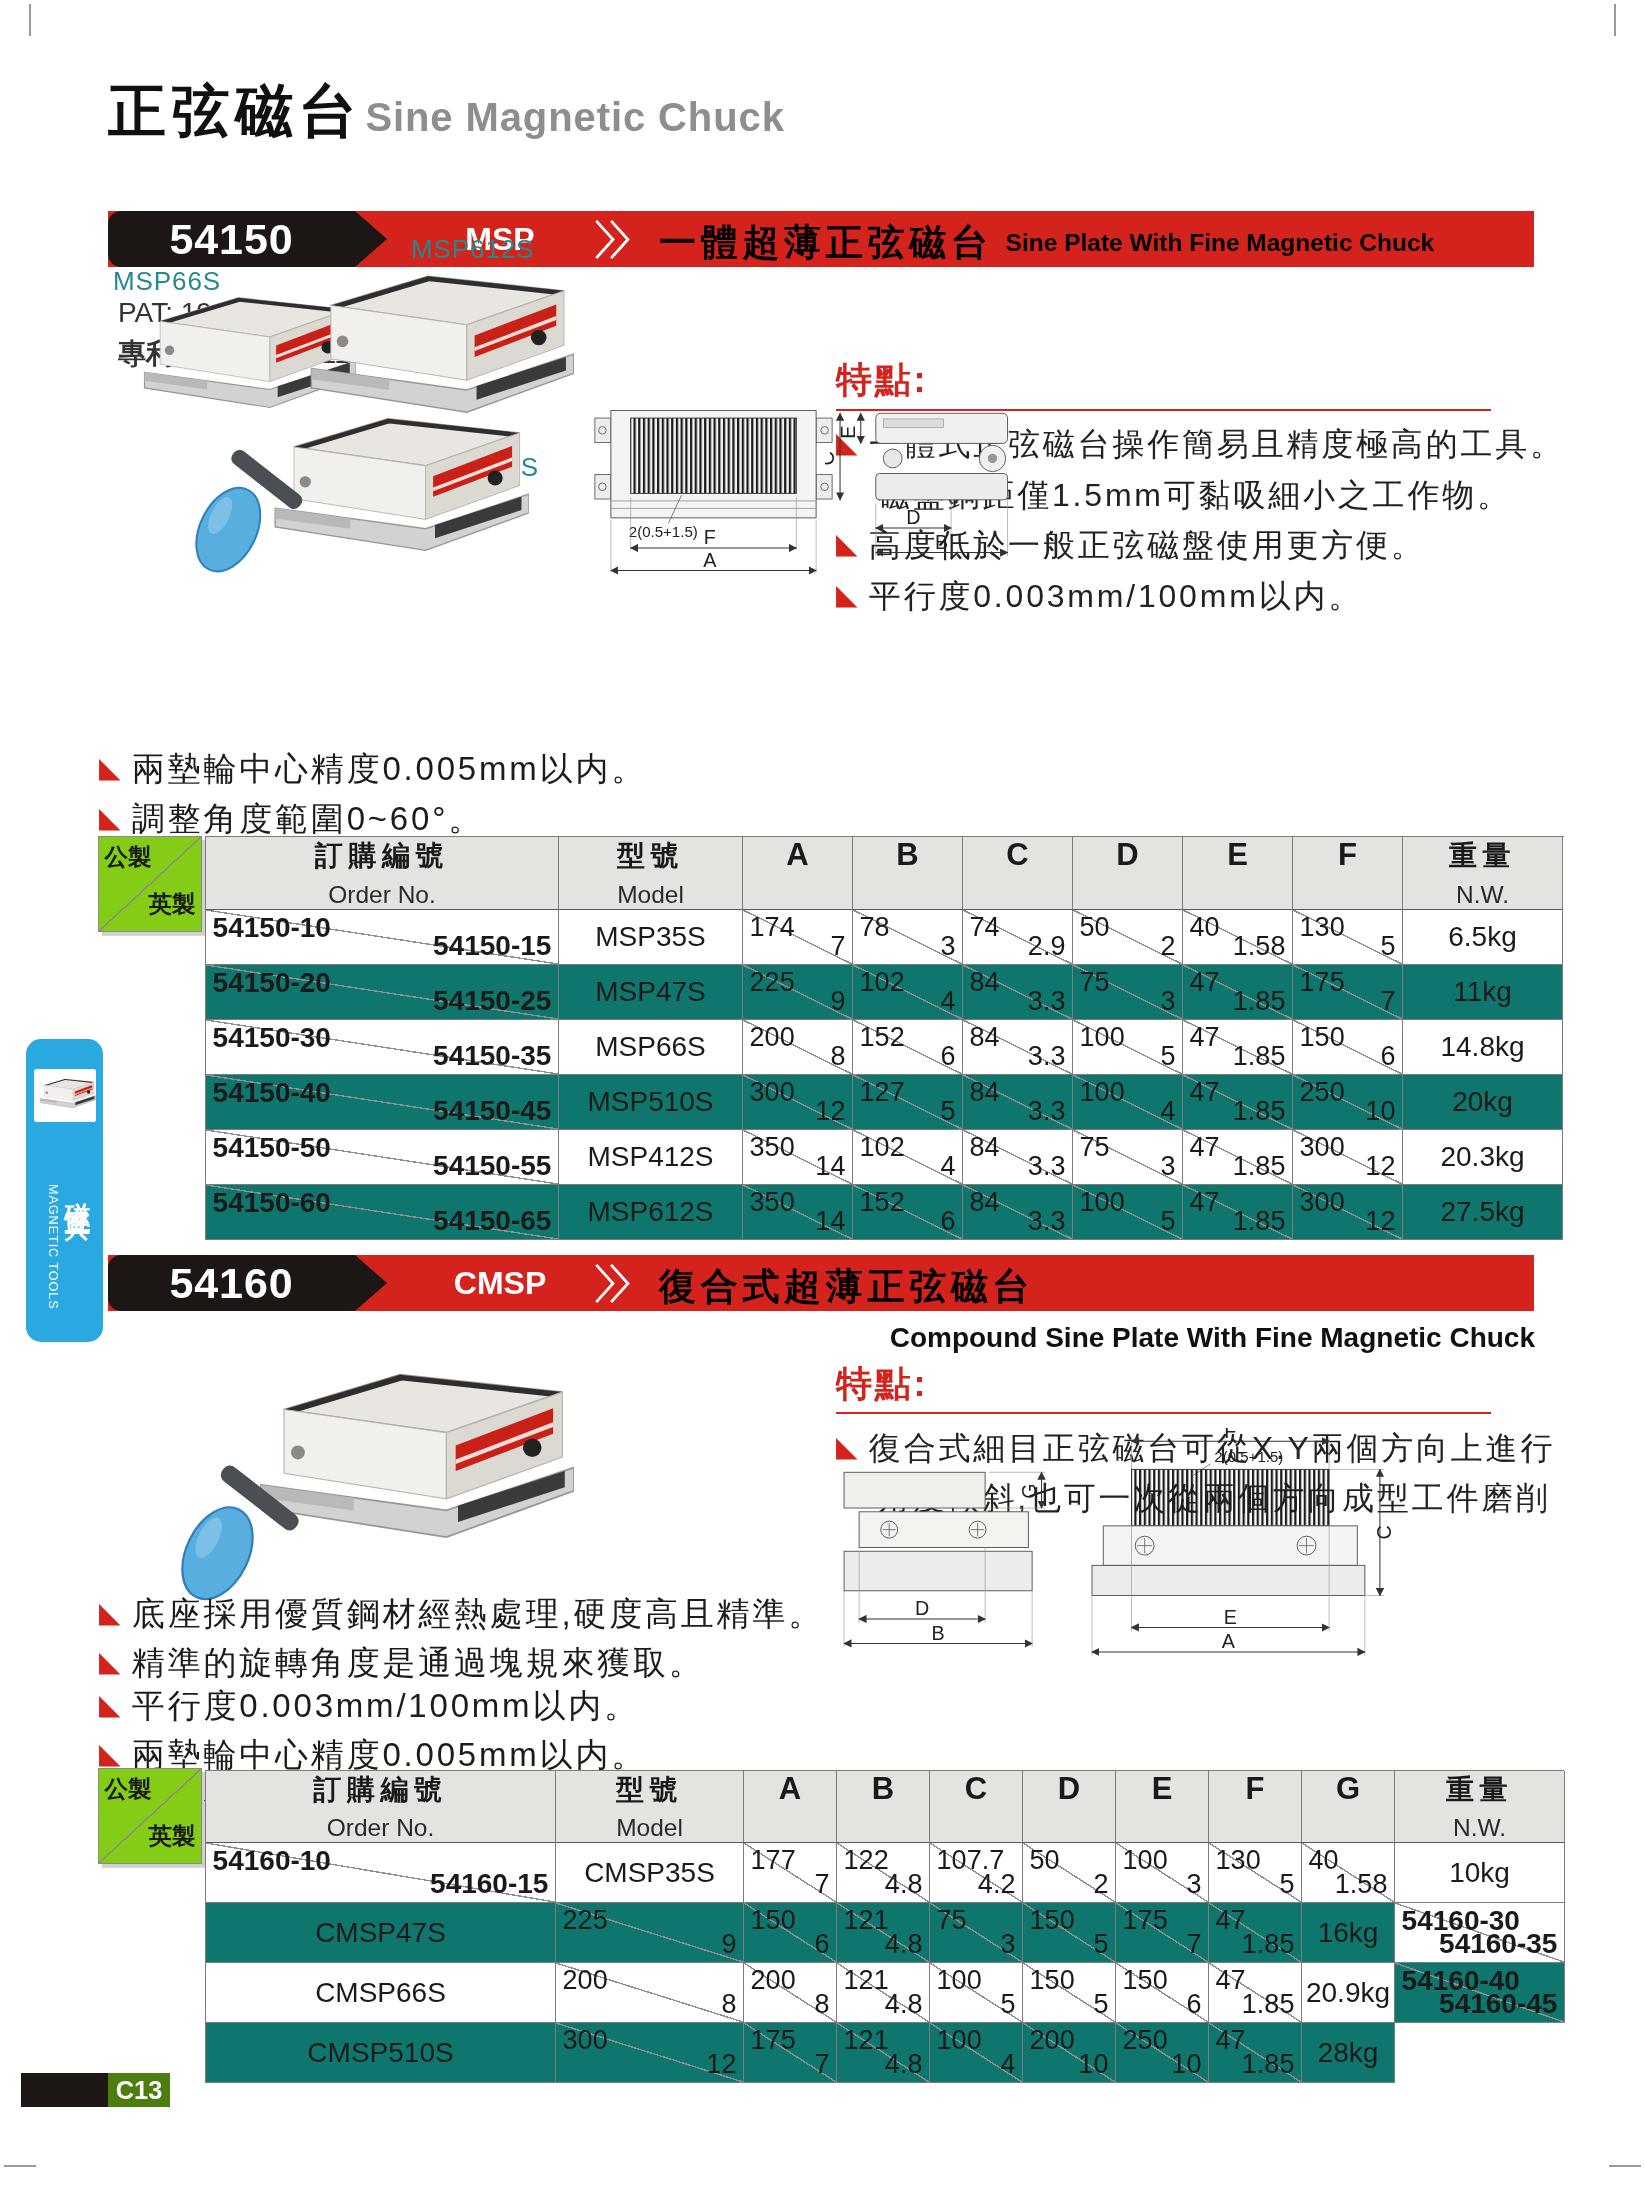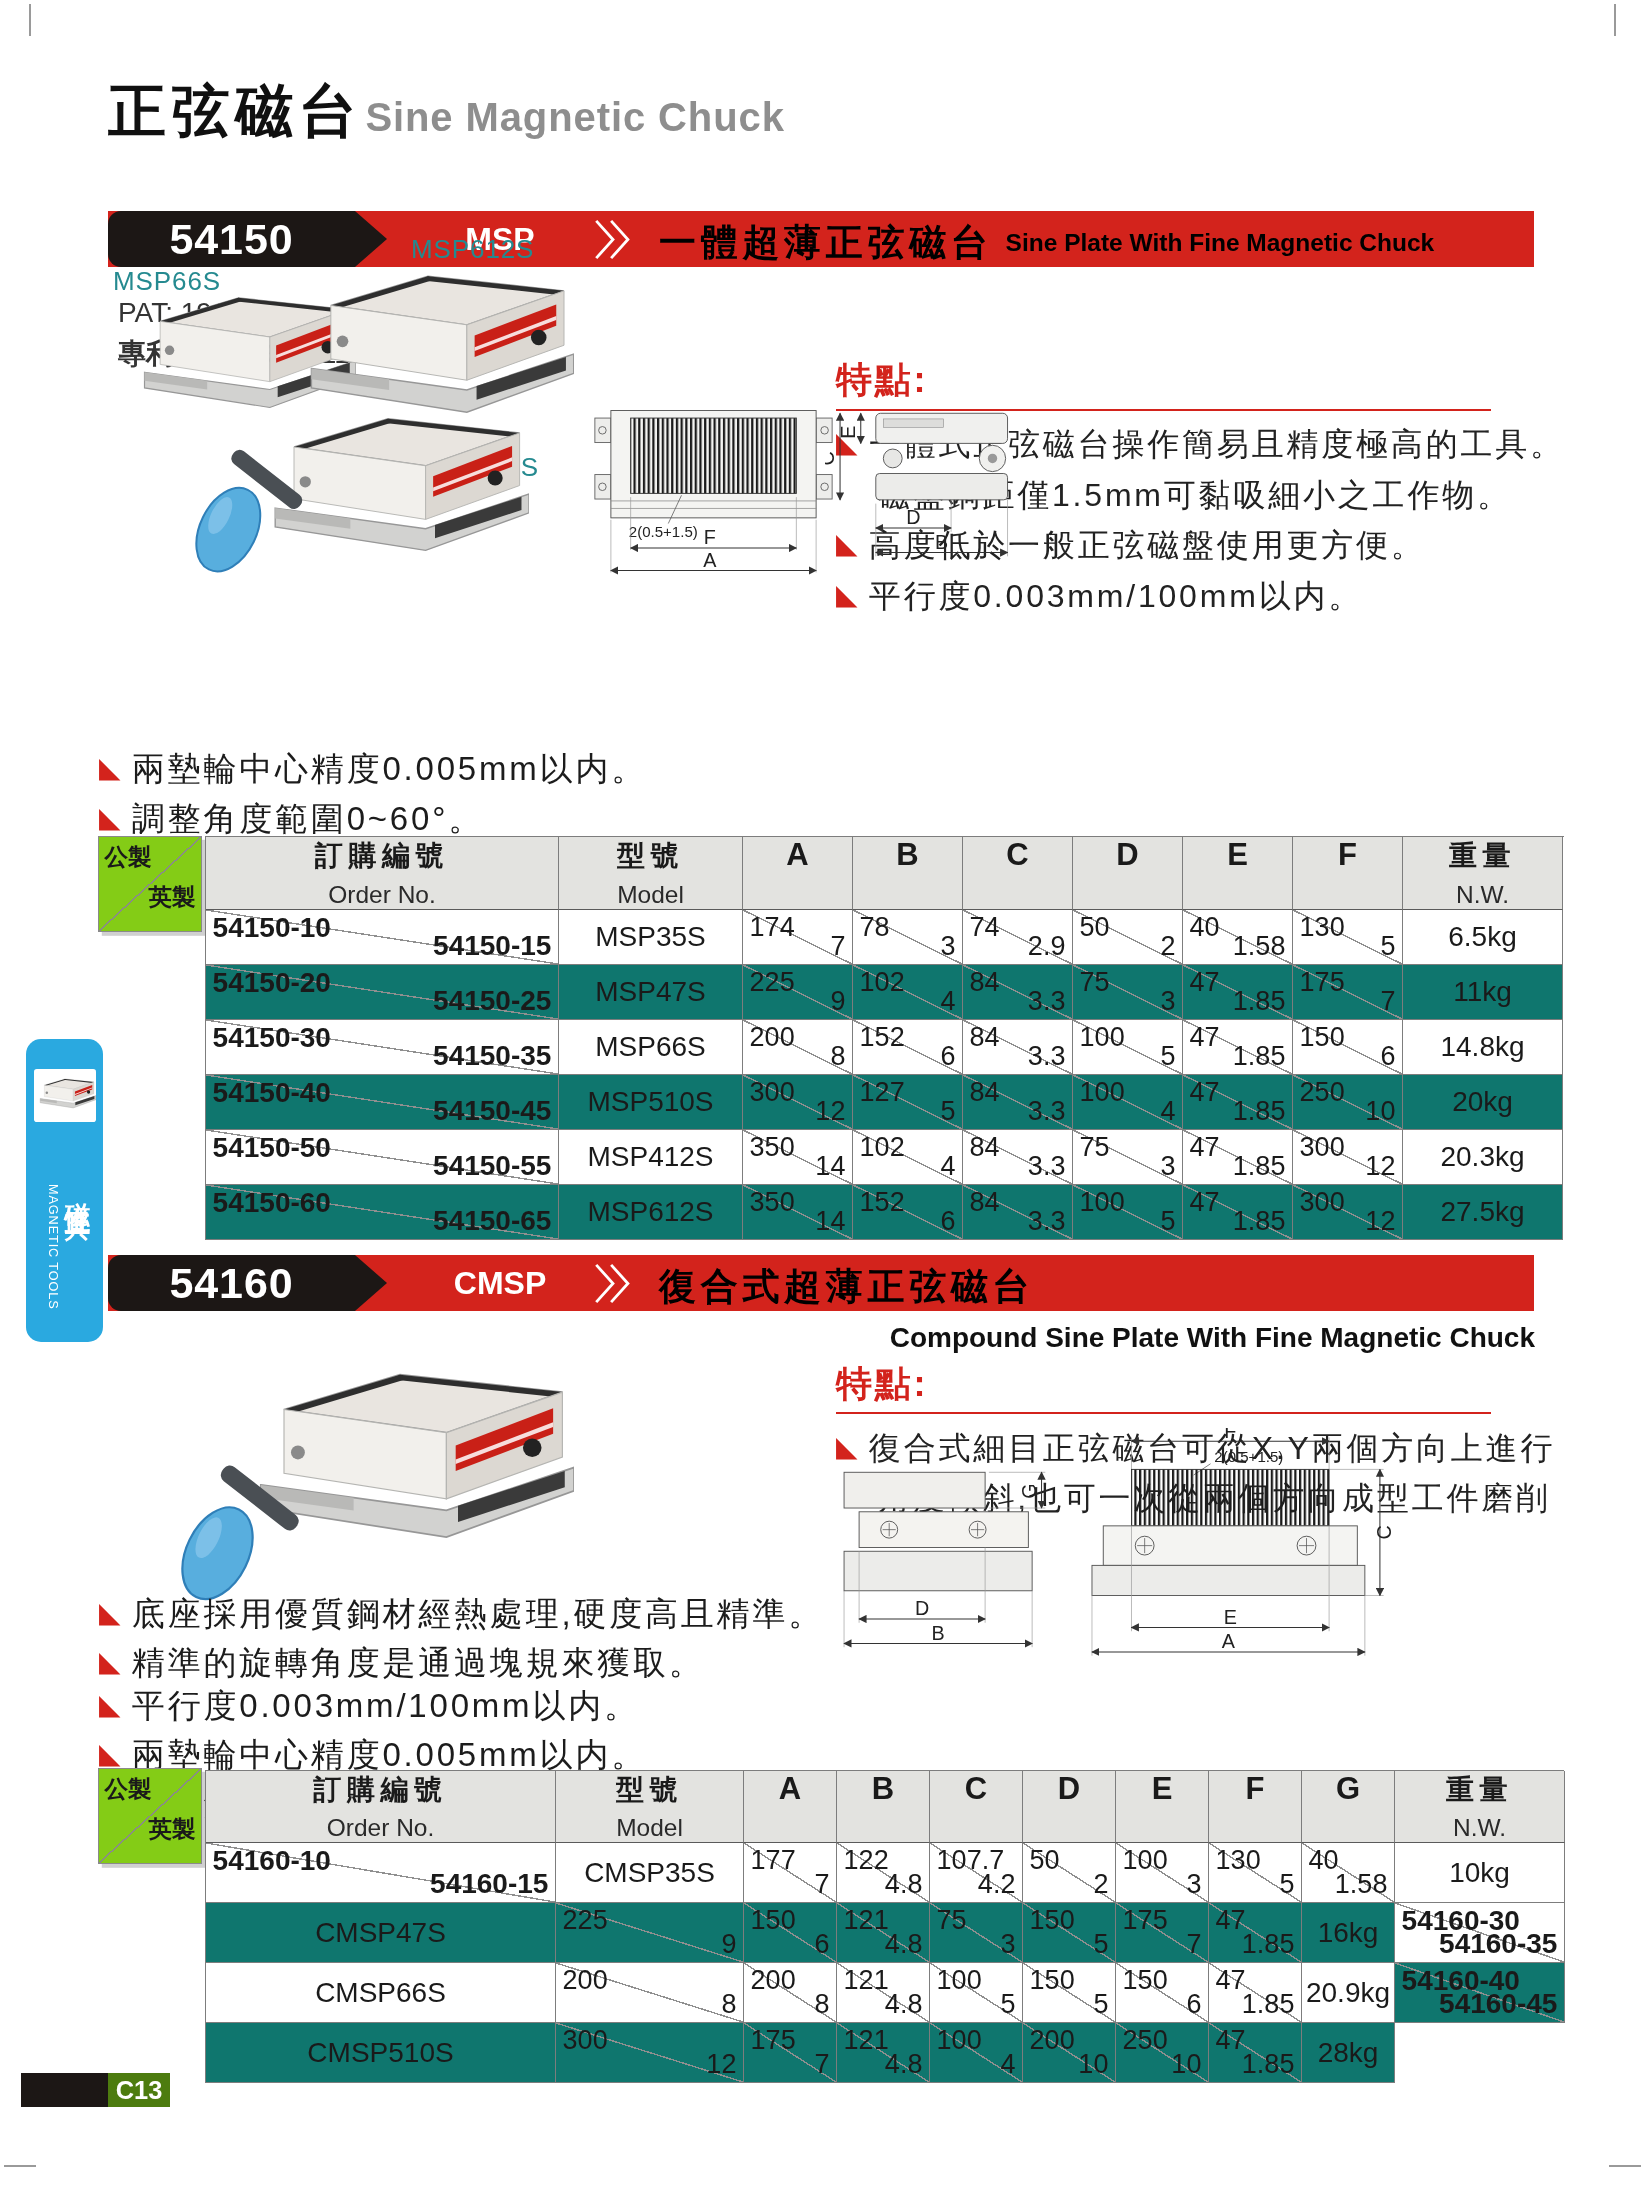--- a/index.html
+++ b/index.html
@@ -40,21 +40,21 @@
   .feat{position:absolute;display:flex;align-items:flex-start;white-space:nowrap;}
   .tri{color:#d3231c;font-size:28px;line-height:38px;margin-right:11.3px;}
   .feat-text{font-size:32px;color:#222;letter-spacing:2.8px;line-height:40px;}
   .note-text{font-size:33px;color:#1c1c1c;letter-spacing:2.8px;line-height:40px;}
   
   .unitbox{position:absolute;width:102px;height:94px;background:#84cc16;border:0.9px solid #8a8a8a;
            box-shadow:3.8px 3.8px 0 rgba(120,120,120,0.35);}
   .unitbox::before{content:"";position:absolute;inset:0;
       background:linear-gradient(to bottom right,transparent calc(50% - 0.7px),#8a8a8a calc(50% - 0.7px),#8a8a8a calc(50% + 0.7px),transparent calc(50% + 0.7px));}
   .unitbox .um{position:absolute;top:3.8px;left:5.6px;font-size:23.5px;font-weight:700;}
-  .unitbox .ui{position:absolute;bottom:18px;right:5.6px;font-size:23.5px;font-weight:700;}
+  .unitbox .ui{position:absolute;bottom:11px;right:5.6px;font-size:23.5px;font-weight:700;}
   
   .spec-table{position:absolute;display:grid;background:#fff;border-left:0.9px solid #7d7d7d;border-top:0.9px solid #7d7d7d;}
   .cell{border-right:0.9px solid #7d7d7d;border-bottom:0.9px solid #7d7d7d;position:relative;color:#1a1a1a;}
   .hcell{background:#e3e3e0;display:flex;flex-direction:column;align-items:center;justify-content:space-between;border-bottom:1.9px solid #5a5a5a;}
   .h-zh{font-size:28px;font-weight:600;letter-spacing:5.6px;}
   .h-en{font-size:24.5px;color:#2a2a2a;}
   .h-dim{font-size:31px;font-weight:700;}
   .split::before{content:"";position:absolute;inset:0;pointer-events:none;
       background:linear-gradient(to top right,transparent calc(50% - 0.7px),#8f8f8f calc(50% - 0.7px),#8f8f8f calc(50% + 0.7px),transparent calc(50% + 0.7px));}
   .split .m{position:absolute;top:1.9px;left:6.6px;font-size:27px;}

